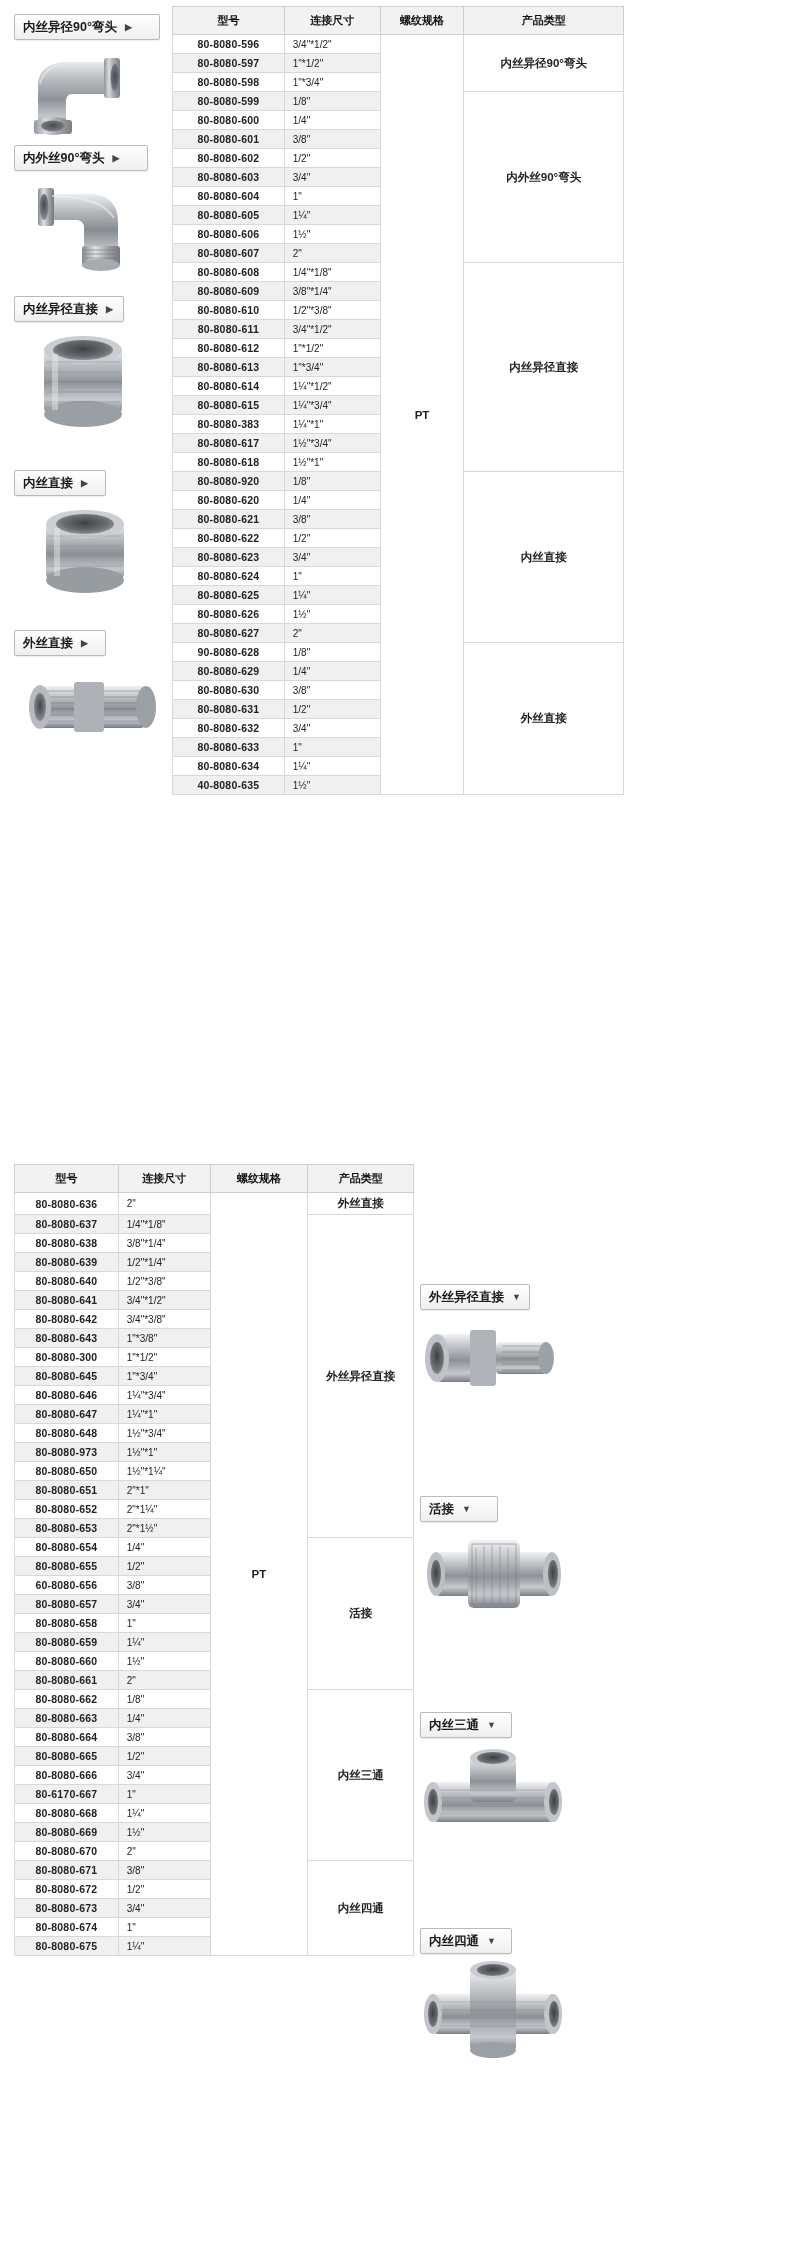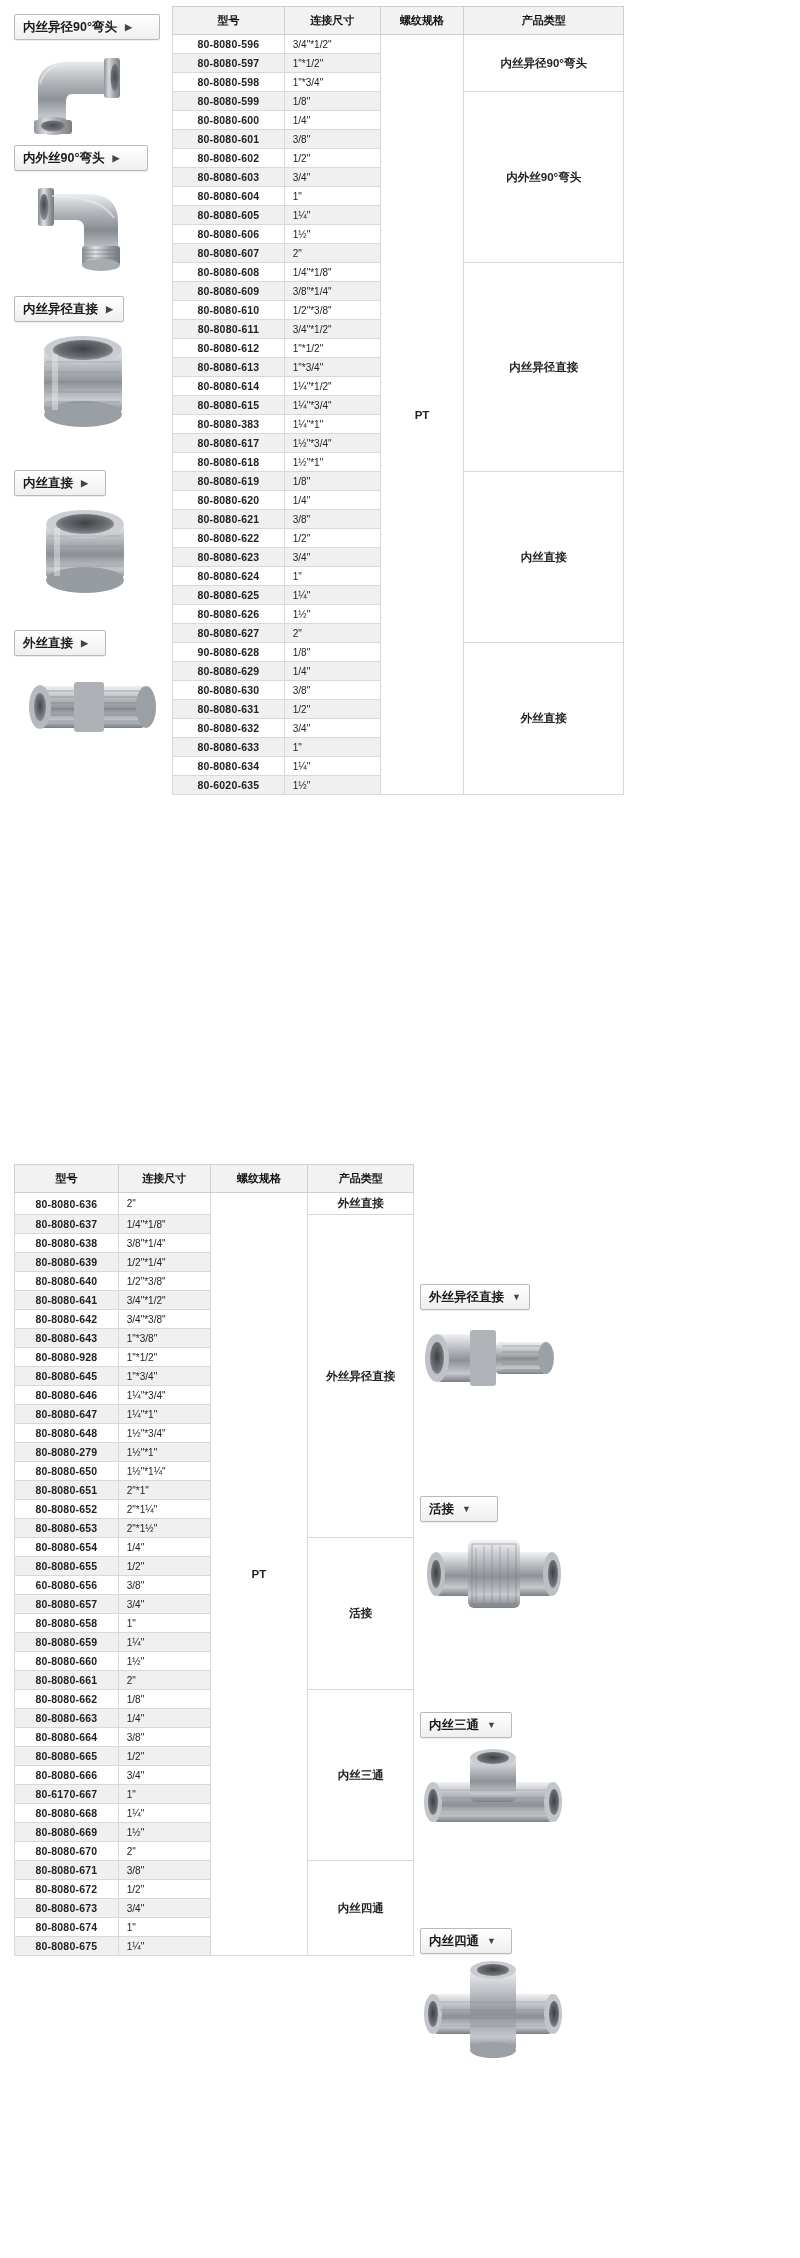--- a/index.html
+++ b/index.html
@@ -385,21 +385,21 @@
             </tr>
             <tr>
               <td class="model">80-8080-617</td>
               <td class="size">1½"*3/4"</td>
             </tr>
             <tr>
               <td class="model">80-8080-618</td>
               <td class="size">1½"*1"</td>
             </tr>
             <tr>
-              <td class="model">80-8080-619</td>
+              <td class="model">80-8080-920</td>
               <td class="size">1/8"</td>
               <td class="merged" rowspan="9">内丝直接</td>
             </tr>
             <tr>
               <td class="model">80-8080-620</td>
               <td class="size">1/4"</td>
             </tr>
             <tr>
               <td class="model">80-8080-621</td>
               <td class="size">3/8"</td>
@@ -451,21 +451,21 @@
             </tr>
             <tr>
               <td class="model">80-8080-633</td>
               <td class="size">1"</td>
             </tr>
             <tr>
               <td class="model">80-8080-634</td>
               <td class="size">1¼"</td>
             </tr>
             <tr>
-              <td class="model">80-6020-635</td>
+              <td class="model">40-8080-635</td>
               <td class="size">1½"</td>
             </tr>
           </tbody>
       </table>
     </div>
   </div>
 
   <div class="sec2">
 
     <div class="tbl2-wrap">
@@ -514,41 +514,41 @@
             </tr>
             <tr>
               <td class="model">80-8080-642</td>
               <td class="size">3/4"*3/8"</td>
             </tr>
             <tr>
               <td class="model">80-8080-643</td>
               <td class="size">1"*3/8"</td>
             </tr>
             <tr>
-              <td class="model">80-8080-928</td>
+              <td class="model">80-8080-300</td>
               <td class="size">1"*1/2"</td>
             </tr>
             <tr>
               <td class="model">80-8080-645</td>
               <td class="size">1"*3/4"</td>
             </tr>
             <tr>
               <td class="model">80-8080-646</td>
               <td class="size">1¼"*3/4"</td>
             </tr>
             <tr>
               <td class="model">80-8080-647</td>
               <td class="size">1¼"*1"</td>
             </tr>
             <tr>
               <td class="model">80-8080-648</td>
               <td class="size">1½"*3/4"</td>
             </tr>
             <tr>
-              <td class="model">80-8080-279</td>
+              <td class="model">80-8080-973</td>
               <td class="size">1½"*1"</td>
             </tr>
             <tr>
               <td class="model">80-8080-650</td>
               <td class="size">1½"*1¼"</td>
             </tr>
             <tr>
               <td class="model">80-8080-651</td>
               <td class="size">2"*1"</td>
             </tr>

